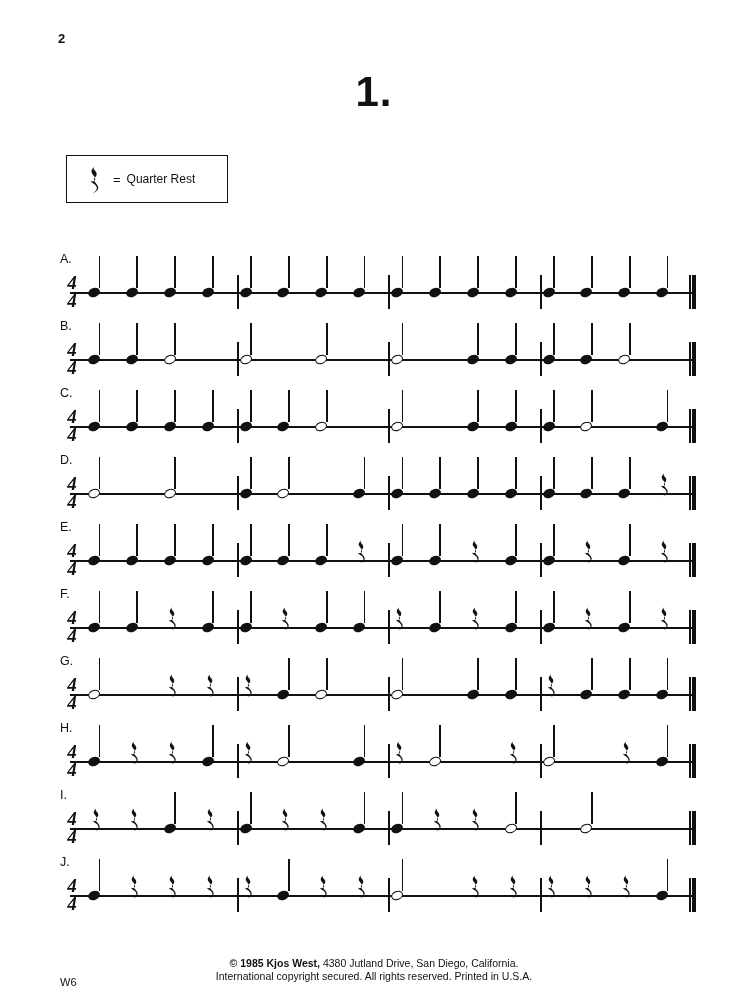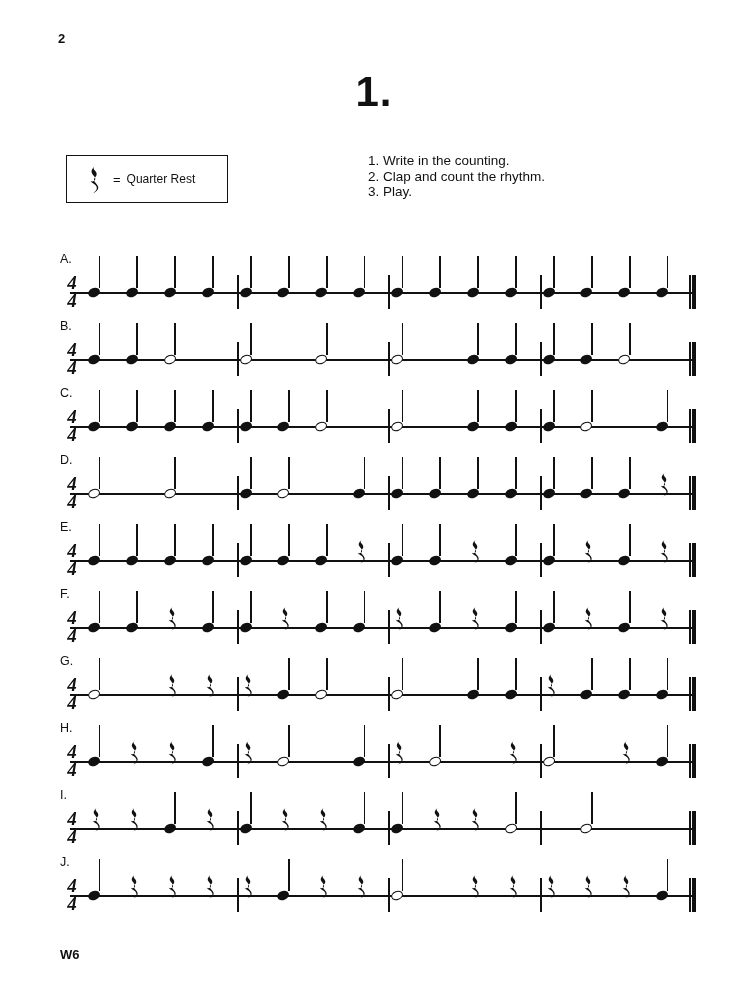--- a/index.html
+++ b/index.html
@@ -207,23 +207,22 @@
     position: absolute;
     left: 3.4px; top: 0;
     width: 3.6px; height: 100%;
     background: #111;
   }
 
   
   .footer-code {
     position: absolute;
     left: 60px;
-    bottom: 38px;
-    font-size: 13px;
-    font-weight: bold;
+    bottom: 12px;
+    font-size: 11px;
   }
   .footer-copy {
     position: absolute;
     left: 0;
     right: 0;
     bottom: 18px;
     text-align: center;
     font-size: 10.5px;
     line-height: 12.5px;
   }
@@ -246,25 +245,20 @@
                  C8.6 19.3, 6.3 19.9, 4.4 19.1 C6.0 21.6, 9.5 22.3, 10.6 24.8
                  C11.5 26.9, 10.0 29.0, 7.2 31.2 C10.2 29.8, 12.6 27.8, 12.2 25.0
                  C11.8 22.2, 8.5 20.6, 8.0 18.4 C7.6 16.6, 9.6 15.3, 10.4 13.6
                  C11.3 11.6, 10.1 9.7, 8.2 7.8 C7.0 6.6, 7.6 5.0, 9.6 3.0 Z" fill="#111"></path>
       </svg>
     </span>
     <span class="legend-eq">=</span>
     <span class="legend-label">Quarter Rest</span>
   </div>
 
-  <div class="instructions">
-    <div>1. Write in the counting.</div>
-    <div>2. Clap and count the rhythm.</div>
-    <div>3. Play.</div>
-  </div>
 
   <div class="systems" id="systems">
       <div class="system">
         <div class="sys-label">A.</div>
         <div class="staff-line"></div>
         <div class="timesig">
           <span>4</span>
           <span>4</span>
         </div>
         <div class="measures">
@@ -1400,14 +1394,20 @@
           </div>
         </div>
         <div class="endbar">
           <div class="thin"></div>
           <div class="thick"></div>
         </div>
       </div>
     </div>
 
   <div class="footer-code">W6</div>
+  <div class="footer-copy">
+    <div class="cline">
+      <b>© 1985 Kjos West,</b><span> 4380 Jutland Drive, San Diego, California.</span>
+    </div>
+    <div class="cline">International copyright secured.  All rights reserved.  Printed in U.S.A.</div>
+  </div>
 
 </div>
 
 </body></html>

